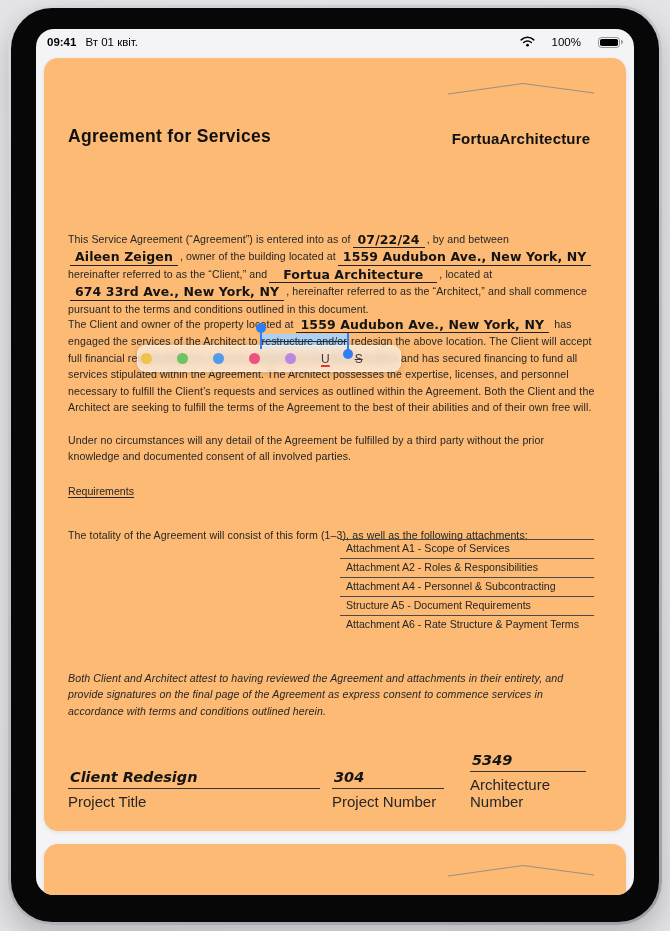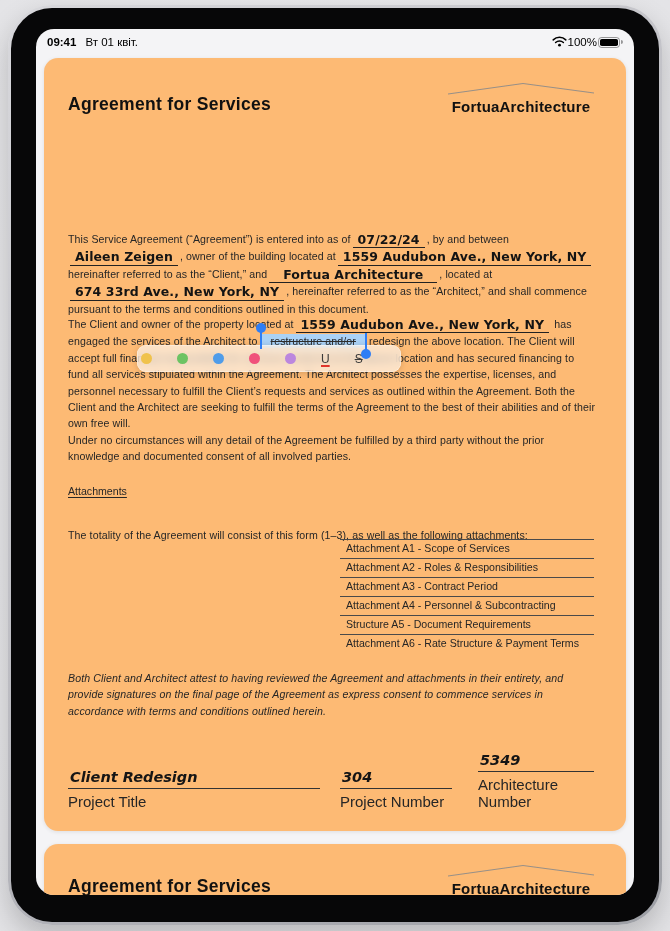--- a/index.html
+++ b/index.html
@@ -14,39 +14,39 @@
   .bezel{position:absolute;inset:3px;border-radius:41px;background:#070708;}
   .screen{position:absolute;left:25px;top:21px;right:25px;bottom:27px;
           background:#f4f4f6;border-radius:18px;overflow:hidden;}
 
   
   .statusbar{position:absolute;top:0;left:0;right:0;height:26px;box-sizing:border-box;
              display:flex;align-items:center;justify-content:space-between;padding:0 11px 0;
              font-size:11.5px;color:#000;text-align:right;}
   .sb-left{display:flex;align-items:center;gap:9px;}
   .sb-time{font-weight:700;}
-  .sb-right{display:flex;align-items:center;gap:1px;}
+  .sb-right{display:flex;align-items:center;gap:17px;}
   .sb-pct{font-weight:400;}
   .batt{position:relative;width:22px;height:11px;border:1px solid rgba(0,0,0,0.38);
         border-radius:3.5px;box-sizing:border-box;margin-right:3px;}
   .batt-fill{position:absolute;inset:1px;background:#000;border-radius:1.8px;}
   .batt-nub{position:absolute;right:-3.5px;top:2.5px;width:2px;height:4px;
             background:rgba(0,0,0,0.38);border-radius:0 2px 2px 0;}
 
   
   .pg{position:absolute;left:8px;width:582px;background:#fdba74;border-radius:14px;
       box-shadow:0 1px 4px rgba(0,0,0,0.09);}
   .page1{top:29px;height:773px;}
   .page2{top:815px;height:100px;}
 
   .doc-header{position:absolute;top:0;left:0;right:0;display:flex;justify-content:space-between;
               align-items:flex-end;padding:24px 30px 0 24px;}
   .page2 .doc-header{padding-top:20px;}
   .doc-title{font-size:17.5px;font-weight:700;letter-spacing:0.3px;color:#111;}
-  .logo{display:flex;flex-direction:column;align-items:center;}
+  .logo{display:flex;flex-direction:column;align-items:center;gap:32px;}
   .logo svg{display:block;margin-bottom:3px;}
   .logo-text{font-size:15px;font-weight:700;letter-spacing:0.2px;color:#111;white-space:nowrap;}
 
   .body{position:absolute;left:24px;right:30px;margin:0;font-size:10.6px;line-height:16.4px;
         color:#262626;letter-spacing:0.1px;}
   .p1{top:173px;} .p2{top:258px;} .p3{top:374px;} .intro{top:469px;} .p4{top:612px;font-style:italic;}
   .att-head{position:absolute;left:24px;top:427px;font-size:10.6px;color:#262626;
             text-decoration:underline;text-underline-offset:2px;}
   .att-list{position:absolute;left:296px;width:254px;top:481px;}
   .att-row{border-top:1px solid #4a4a4a;padding:3px 0 4px 6px;font-size:10.6px;
@@ -59,21 +59,21 @@
       font-size:12.5px;color:#141414;display:inline-block;line-height:10px;position:relative;
       top:1px;padding:0 5px;white-space:nowrap;}
   .fill-date{min-width:60px}
   .fill-client-name{min-width:92px}
   .fill-property-address{min-width:212px}
   .fill-firm-name{min-width:168px}
   .fill-firm-address{min-width:178px}
   .fill-property-address2{min-width:230px}
 
   
-  .sel{position:relative;text-decoration:line-through;text-decoration-color:#2e2e2e;padding:1px 10px;}
+  .sel{position:relative;text-decoration:line-through;text-decoration-color:#2e2e2e;padding:1px 1px;}
   .handle{position:absolute;width:2px;background:var(--handle-color,#2f7ef5);z-index:10;}
   .handle.start{left:-1px;top:-2px;bottom:-1px;}
   .handle.start::before{content:"";position:absolute;left:-4px;top:-9px;width:10px;height:10px;
                         border-radius:50%;background:inherit;}
   .handle.end{right:-1px;top:-1px;bottom:-2px;}
   .handle.end::before{content:"";position:absolute;left:-4px;bottom:-9px;width:10px;height:10px;
                       border-radius:50%;background:inherit;}
 
   
   .markup-popup{position:absolute;left:93px;top:287px;width:264px;height:27px;border-radius:9px;
@@ -85,21 +85,21 @@
   .dot{width:11px;height:11px;border-radius:50%;flex:none;}
   .fmt-btn{font-size:12px;font-weight:500;color:#3a3a3a;line-height:1;}
   .fmt-u{text-decoration:underline;text-decoration-color:#e0342b;text-decoration-thickness:1.5px;
          text-underline-offset:2px;}
   .fmt-s{text-decoration:line-through;text-decoration-color:#3a3a3a;}
 
   
   .sig-row{position:absolute;left:24px;top:692px;display:flex;align-items:flex-end;}
   .sig-col{display:flex;flex-direction:column;}
   .sig-col:nth-child(1){width:252px;}
-  .sig-col:nth-child(2){width:112px;margin-left:20px;}
+  .sig-col:nth-child(2){width:112px;margin-left:12px;}
   .sig-col:nth-child(3){width:116px;margin-left:26px;}
   .sig-value{font-family:cursive,"DejaVu Sans",sans-serif;font-style:italic;font-weight:700;
              font-size:14.5px;color:#151515;border-bottom:1px solid #333;height:22px;
              box-sizing:border-box;display:flex;align-items:flex-end;padding:0 0 3px 2px;
              white-space:nowrap;}
   .sig-label{margin-top:4px;font-size:15px;color:#262626;}
 </style>
 </head>
 <body>
 
@@ -139,26 +139,25 @@
                 </svg>
               </span>
               <span class="logo-text">FortuaArchitecture</span>
             </div>
           </div>
 
           <p class="body p1">This Service Agreement (“Agreement”) is entered into as of<span class="fill fill-date"><span class="hw">07/22/24</span></span>, by and between<span class="fill fill-client-name"><span class="hw">Aileen Zeigen</span></span>, owner of the building located at<span class="fill fill-property-address"><span class="hw">1559 Audubon Ave., New York, NY</span></span> hereinafter referred to as the “Client,” and<span class="fill fill-firm-name"><span class="hw">Fortua Architecture</span></span>, located at<span class="fill fill-firm-address"><span class="hw">674 33rd Ave., New York, NY</span></span>, hereinafter referred to as the “Architect,” and shall commence pursuant to the terms and conditions outlined in this document.</p>
           <p class="body p2">The Client and owner of the property located at<span class="fill fill-property-address2"><span class="hw">1559 Audubon Ave., New York, NY</span></span> has engaged the services of the Architect to <span class="sel" style="background: rgb(170, 210, 246);">restructure and/or<span class="handle start"></span><span class="handle end"></span></span> redesign the above location. The Client will accept full financial responsibility for services rendered at the above location and has secured financing to fund all services stipulated within the Agreement. The Architect possesses the expertise, licenses, and personnel necessary to fulfill the Client’s requests and services as outlined within the Agreement. Both the Client and the Architect are seeking to fulfill the terms of the Agreement to the best of their abilities and of their own free will.</p>
           <p class="body p3">Under no circumstances will any detail of the Agreement be fulfilled by a third party without the prior knowledge and documented consent of all involved parties.</p>
 
-          <div class="att-head">Attachments</div>
+          <div class="att-head">Requirements</div>
           <p class="body intro">The totality of the Agreement will consist of this form (1–3), as well as the following attachments:</p>
           <div class="att-list">
               <div class="att-row">Attachment A1 - Scope of Services</div>
               <div class="att-row">Attachment A2 - Roles &amp; Responsibilities</div>
-              <div class="att-row">Attachment A3 - Contract Period</div>
               <div class="att-row">Attachment A4 - Personnel &amp; Subcontracting</div>
               <div class="att-row">Structure A5 - Document Requirements</div>
               <div class="att-row">Attachment A6 - Rate Structure &amp; Payment Terms</div>
             </div>
 
           <p class="body p4">Both Client and Architect attest to having reviewed the Agreement and attachments in their entirety, and provide signatures on the final page of the Agreement as express consent to commence services in accordance with terms and conditions outlined herein.</p>
 
           <div class="sig-row">
               <div class="sig-col">
                 <div class="sig-value">Client Redesign</div>

